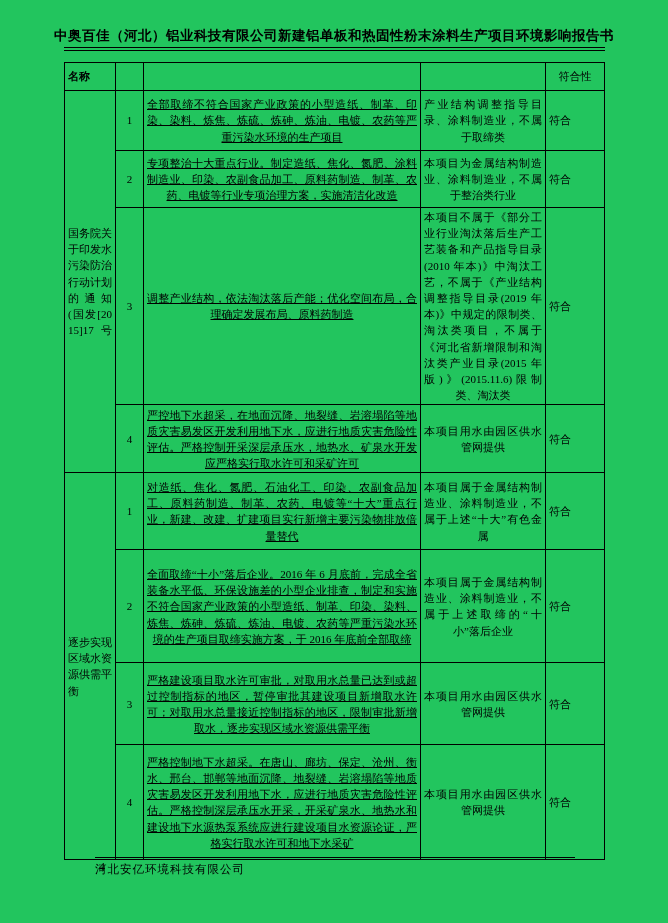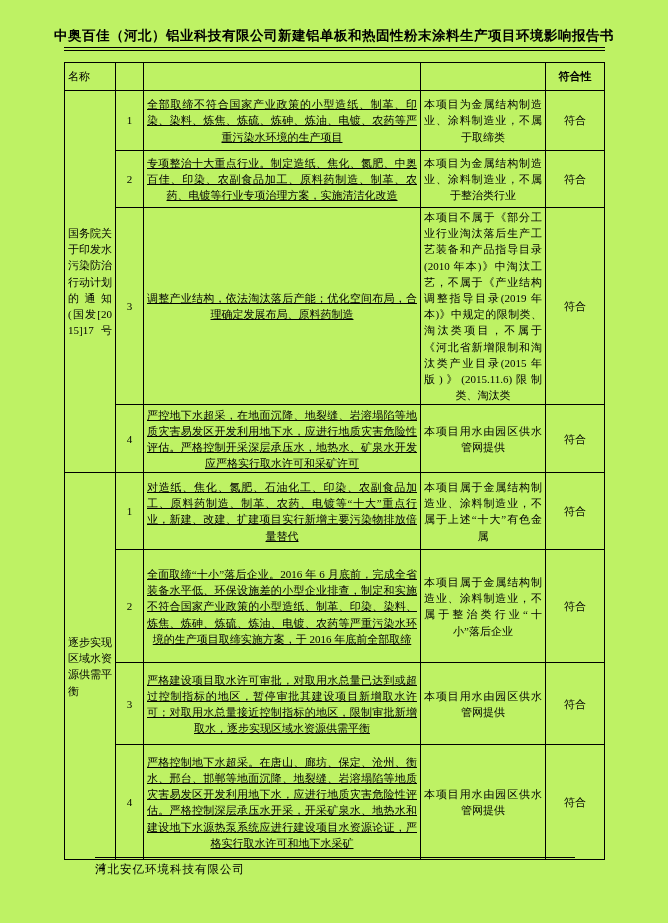--- a/index.html
+++ b/index.html
@@ -1,19 +1,19 @@
 <!DOCTYPE html>
 <html><head>
 <meta charset="utf-8">
 <style>
   html,body { margin:0; padding:0; background:#ffffff; }
   .page {
     position:relative;
     width:668px; height:923px;
-    background:#bef264;
+    background:#22c55e;
     color:#000;
     font-family:"Liberation Serif","DejaVu Serif",serif;
     overflow:hidden;
   }
   .doc-title {
     position:absolute; top:27px; left:0; width:668px;
     text-align:center;
     font-size:13.5px; font-weight:bold;
     letter-spacing:0.5px;
     white-space:nowrap;
@@ -32,45 +32,45 @@
   }
   table.compliance td {
     border:1px solid #000;
     font-size:11px;
     line-height:16.2px;
     padding:1px 3px;
     vertical-align:middle;
     overflow:hidden;
   }
   td.hdr-name {
-    font-weight:normal; font-size:11.5px; text-align:left; padding-left:4px;
+    font-weight:bold; font-size:11.5px; text-align:left; padding-left:4px;
   }
   td.hdr-compliance {
-    font-weight:bold; font-size:11.5px; text-align:center; padding:1px 1px;
+    font-weight:normal; font-size:11.5px; text-align:center; padding:1px 1px;
   }
   td.group-label {
     text-align:justify;
     text-align-last:justify;
     word-break:break-all;
     padding:2px 9px;
     line-height:17.5px;
   }
   td.row-no { text-align:center; }
   td.req {
     text-align:justify;
     text-align-last:center;
     padding:1px 4px;
     text-decoration:underline;
   }
   td.ana {
     text-align:justify;
     text-align-last:center;
     padding:1px 3px;
   }
-  td.concl { text-align:center; }
+  td.concl { text-align:left; }
   .footer-rule {
     position:absolute; top:857px; left:95px; width:480px;
     border-top:1.3px solid #000;
   }
   .footer-page {
     position:absolute; top:860px; left:99px;
     font-size:12px;
   }
   .footer-company {
     position:absolute; top:862px; left:95px; width:480px;
@@ -102,26 +102,26 @@
       <td></td>
       <td></td>
       <td></td>
       <td class="hdr-compliance">符合性</td>
     </tr>
 
     <tr style="height:60px">
       <td class="group-label" rowspan="4">国务院关于印发水污染防治行动计划的通知(国发[2015]17号</td>
       <td class="row-no">1</td>
       <td class="req">全部取缔不符合国家产业政策的小型造纸、制革、印染、染料、炼焦、炼硫、炼砷、炼油、电镀、农药等严重污染水环境的生产项目</td>
-      <td class="ana">本项目为金属结构制造业、涂料制造业，不属于取缔类</td>
+      <td class="ana">产业结构调整指导目录、涂料制造业，不属于取缔类</td>
       <td class="concl">符合</td>
     </tr>
     <tr style="height:57px">
       <td class="row-no">2</td>
-      <td class="req">专项整治十大重点行业。制定造纸、焦化、氮肥、中奥百佳、印染、农副食品加工、原料药制造、制革、农药、电镀等行业专项治理方案，实施清洁化改造</td>
+      <td class="req">专项整治十大重点行业。制定造纸、焦化、氮肥、涂料制造业、印染、农副食品加工、原料药制造、制革、农药、电镀等行业专项治理方案，实施清洁化改造</td>
       <td class="ana">本项目为金属结构制造业、涂料制造业，不属于整治类行业</td>
       <td class="concl">符合</td>
     </tr>
     <tr style="height:193px">
       <td class="row-no">3</td>
       <td class="req">调整产业结构，依法淘汰落后产能；优化空间布局，合理确定发展布局、原料药制造</td>
       <td class="ana">本项目不属于《部分工业行业淘汰落后生产工艺装备和产品指导目录(2010 年本)》中淘汰工艺，不属于《产业结构调整指导目录(2019 年本)》中规定的限制类、淘汰类项目，不属于《河北省新增限制和淘汰类产业目录(2015 年版)》(2015.11.6)限制类、淘汰类</td>
       <td class="concl">符合</td>
     </tr>
     <tr style="height:68px">
@@ -134,21 +134,21 @@
     <tr style="height:77px">
       <td class="group-label" rowspan="4">逐步实现区域水资源供需平衡</td>
       <td class="row-no">1</td>
       <td class="req">对造纸、焦化、氮肥、石油化工、印染、农副食品加工、原料药制造、制革、农药、电镀等“十大”重点行业，新建、改建、扩建项目实行新增主要污染物排放倍量替代</td>
       <td class="ana">本项目属于金属结构制造业、涂料制造业，不属于上述“十大”有色金属</td>
       <td class="concl">符合</td>
     </tr>
     <tr style="height:113px">
       <td class="row-no">2</td>
       <td class="req">全面取缔“十小”落后企业。2016 年 6 月底前，完成全省装备水平低、环保设施差的小型企业排查，制定和实施不符合国家产业政策的小型造纸、制革、印染、染料、炼焦、炼砷、炼硫、炼油、电镀、农药等严重污染水环境的生产项目取缔实施方案，于 2016 年底前全部取缔</td>
-      <td class="ana">本项目属于金属结构制造业、涂料制造业，不属于整治类行业“十小”落后企业</td>
+      <td class="ana">本项目属于金属结构制造业、涂料制造业，不属于上述取缔的“十小”落后企业</td>
       <td class="concl">符合</td>
     </tr>
     <tr style="height:82px">
       <td class="row-no">3</td>
       <td class="req">严格建设项目取水许可审批，对取用水总量已达到或超过控制指标的地区，暂停审批其建设项目新增取水许可；对取用水总量接近控制指标的地区，限制审批新增取水，逐步实现区域水资源供需平衡</td>
       <td class="ana">本项目用水由园区供水管网提供</td>
       <td class="concl">符合</td>
     </tr>
     <tr style="height:115px">
       <td class="row-no">4</td>

